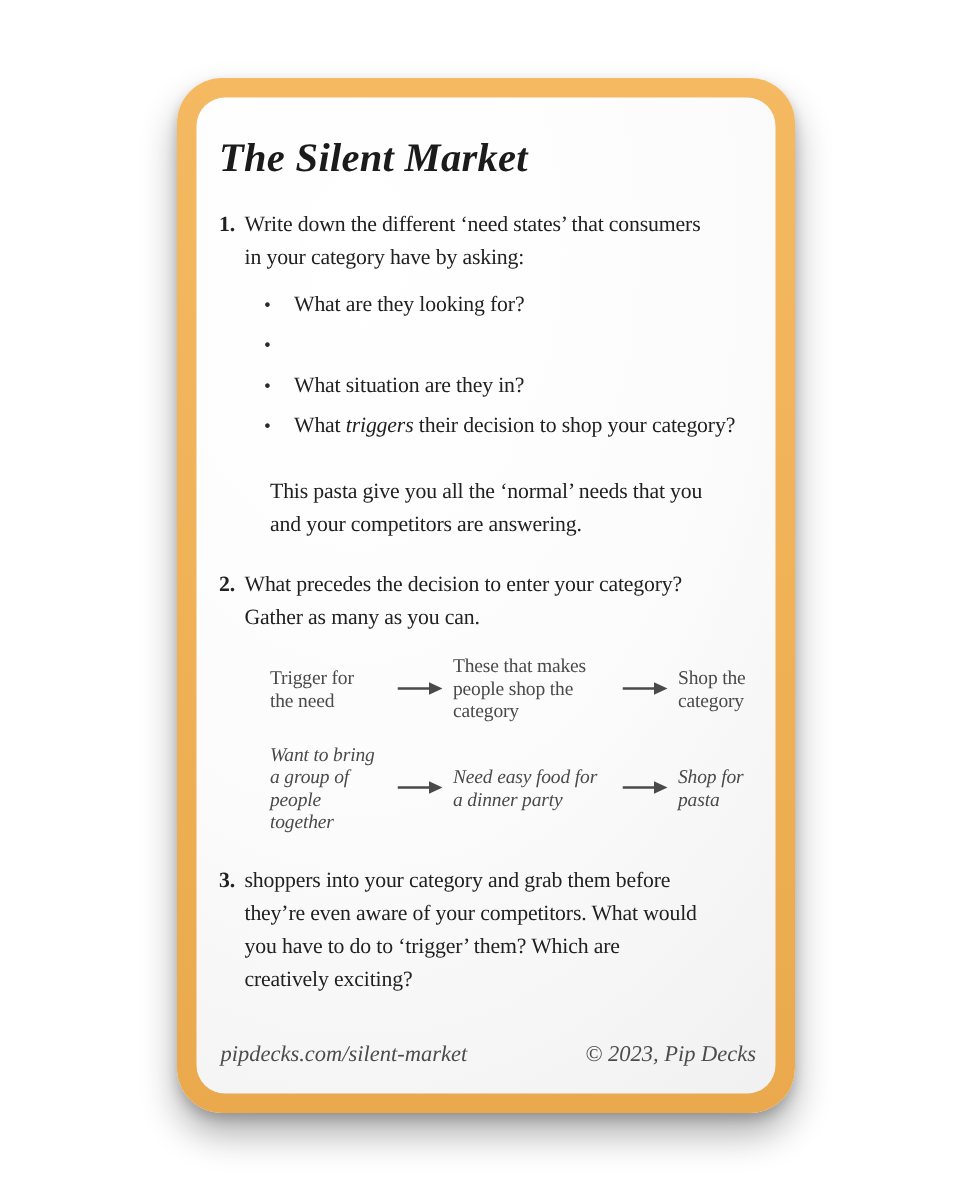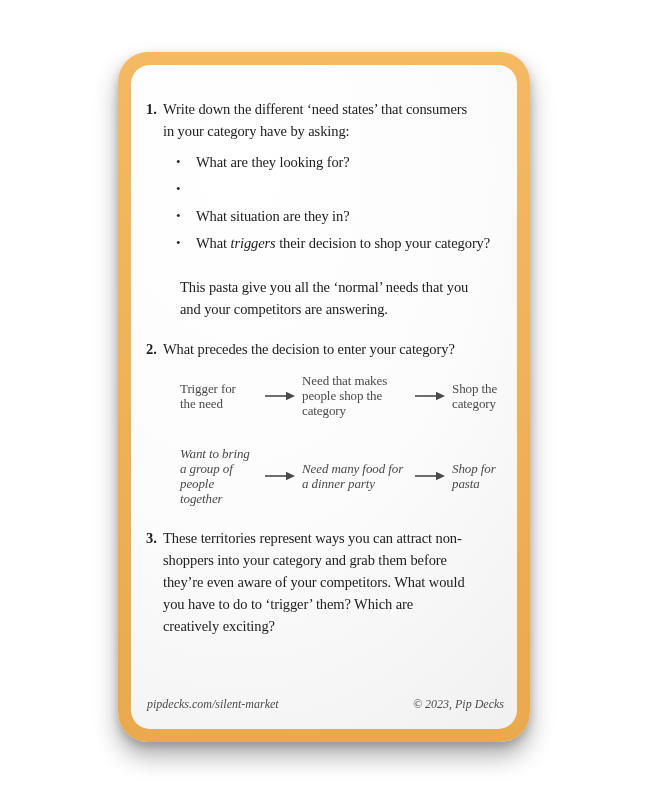--- a/index.html
+++ b/index.html
@@ -79,51 +79,52 @@
   .diagram {
     margin: 13px 0 0 17px;
     font-size: 13px;
     line-height: 15px;
     color: #4a4a4a;
   }
   .drow {
     display: flex;
     align-items: center;
   }
-  .drow + .drow { margin-top: 28px; }
+  .drow + .drow { margin-top: 14px; }
   .drow.italic { font-style: italic; }
   .dcell-1 { flex: 0 0 78px; width: 78px; }
   .dcell-2 { flex: 0 0 106px; width: 106px; }
   .dcell-3 { flex: 1; }
   .darrow {
     flex: 0 0 44px;
     width: 44px;
     display: flex;
     justify-content: center;
     align-items: center;
   }
   .footer {
     margin-top: auto;
     display: flex;
     justify-content: space-between;
     align-items: baseline;
     font-style: italic;
-    font-size: 12px;
+    font-size: 15px;
     color: #4c4c4c;
     padding: 0 1px 1px 1px;
     gap: 44px;
   }
 </style>
 </head>
 <body>
 
 <div class="stage">
   <div class="card">
     <div class="card-inner">
 
+      <h1 class="title">The Silent Market</h1>
 
       <div class="step step-1 body-text">
         <span class="num">1.</span>
         <div class="step-text">
           <div class="line">Write down the different ‘need states’ that consumers</div>
           <div class="line">in your category have by asking:</div>
 
           <div class="bullets">
             <div class="bullet">
               <span class="dot">•</span>
@@ -146,35 +147,36 @@
             <div class="line">This pasta give you all the ‘normal’ needs that you</div>
             <div class="line">and your competitors are answering.</div>
           </div>
         </div>
       </div>
 
       <div class="step step-2 body-text">
         <span class="num">2.</span>
         <div class="step-text">
           <div class="line">What precedes the decision to enter your category?</div>
+          <div class="line">Gather as many as you can.</div>
 
           <div class="diagram">
             <div class="drow">
               <div class="dcell-1">
                 <div>Trigger for</div>
                 <div>the need</div>
               </div>
               <div class="darrow">
                 <svg width="30" height="10" viewBox="0 0 30 10">
                     <line x1="0" y1="5" x2="21" y2="5" stroke="#4a4a4a" stroke-width="1.6"></line>
                     <polygon points="21,0.8 30,5 21,9.2" fill="#4a4a4a"></polygon>
                   </svg>
               </div>
               <div class="dcell-2">
-                <div>Need that makes</div>
+                <div>These that makes</div>
                 <div>people shop the</div>
                 <div>category</div>
               </div>
               <div class="darrow">
                 <svg width="30" height="10" viewBox="0 0 30 10">
                     <line x1="0" y1="5" x2="21" y2="5" stroke="#4a4a4a" stroke-width="1.6"></line>
                     <polygon points="21,0.8 30,5 21,9.2" fill="#4a4a4a"></polygon>
                   </svg>
               </div>
               <div class="dcell-3">
@@ -188,41 +190,40 @@
                 <div>a group of</div>
                 <div>people together</div>
               </div>
               <div class="darrow">
                 <svg width="30" height="10" viewBox="0 0 30 10">
                     <line x1="0" y1="5" x2="21" y2="5" stroke="#4a4a4a" stroke-width="1.6"></line>
                     <polygon points="21,0.8 30,5 21,9.2" fill="#4a4a4a"></polygon>
                   </svg>
               </div>
               <div class="dcell-2">
-                <div>Need many food for</div>
+                <div>Need easy food for</div>
                 <div>a dinner party</div>
               </div>
               <div class="darrow">
                 <svg width="30" height="10" viewBox="0 0 30 10">
                     <line x1="0" y1="5" x2="21" y2="5" stroke="#4a4a4a" stroke-width="1.6"></line>
                     <polygon points="21,0.8 30,5 21,9.2" fill="#4a4a4a"></polygon>
                   </svg>
               </div>
               <div class="dcell-3">
                 <div>Shop for pasta</div>
               </div>
             </div>
           </div>
         </div>
       </div>
 
       <div class="step step-3 body-text">
         <span class="num">3.</span>
         <div class="step-text">
-          <div class="line">These territories represent ways you can attract non-</div>
           <div class="line">shoppers into your category and grab them before</div>
           <div class="line">they’re even aware of your competitors. What would</div>
           <div class="line">you have to do to ‘trigger’ them? Which are</div>
           <div class="line">creatively exciting?</div>
         </div>
       </div>
 
       <div class="footer">
         <span>pipdecks.com/silent-market</span>
         <span>© 2023, Pip Decks</span>

